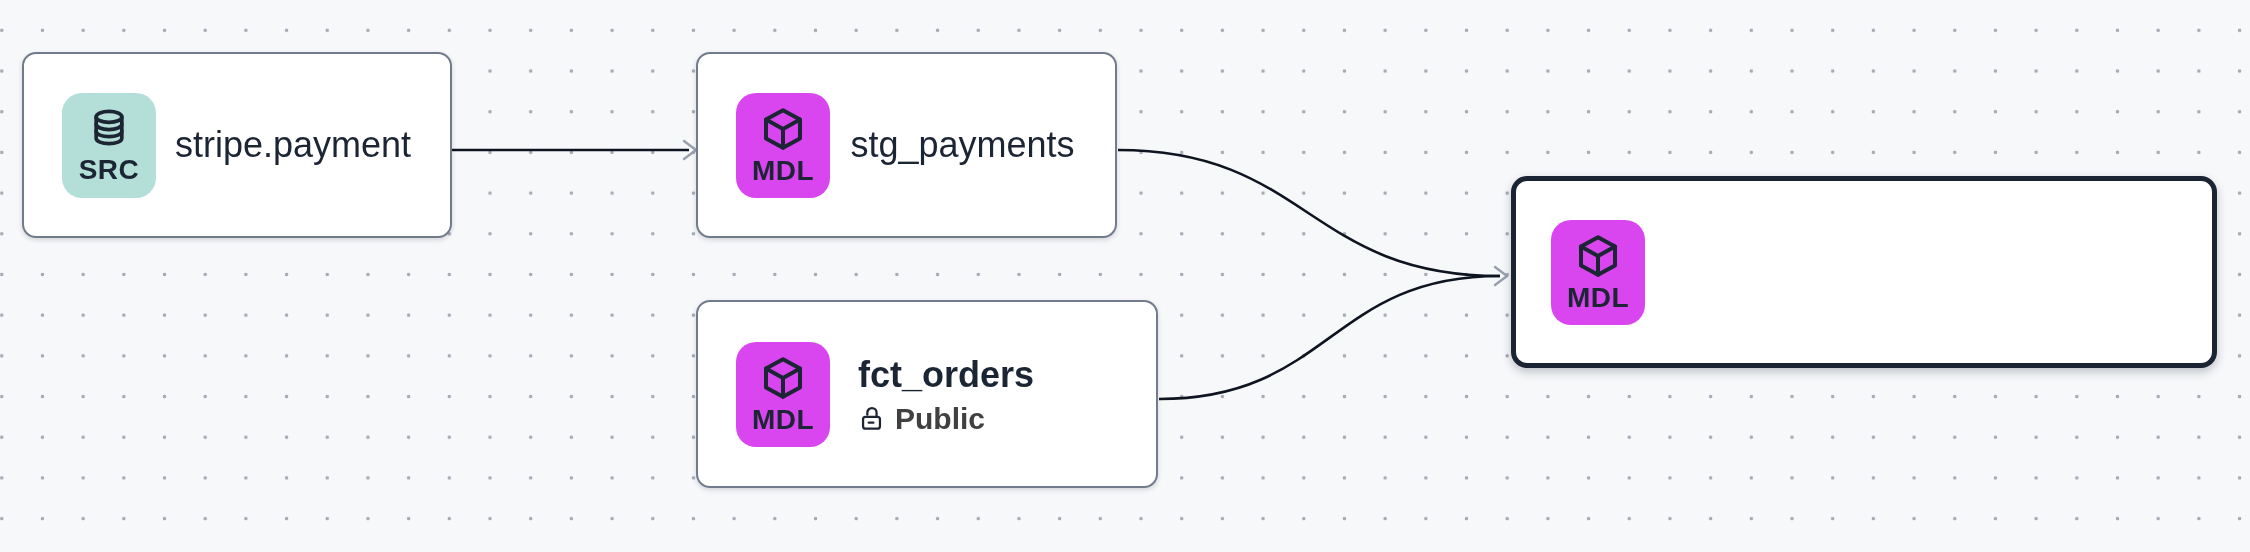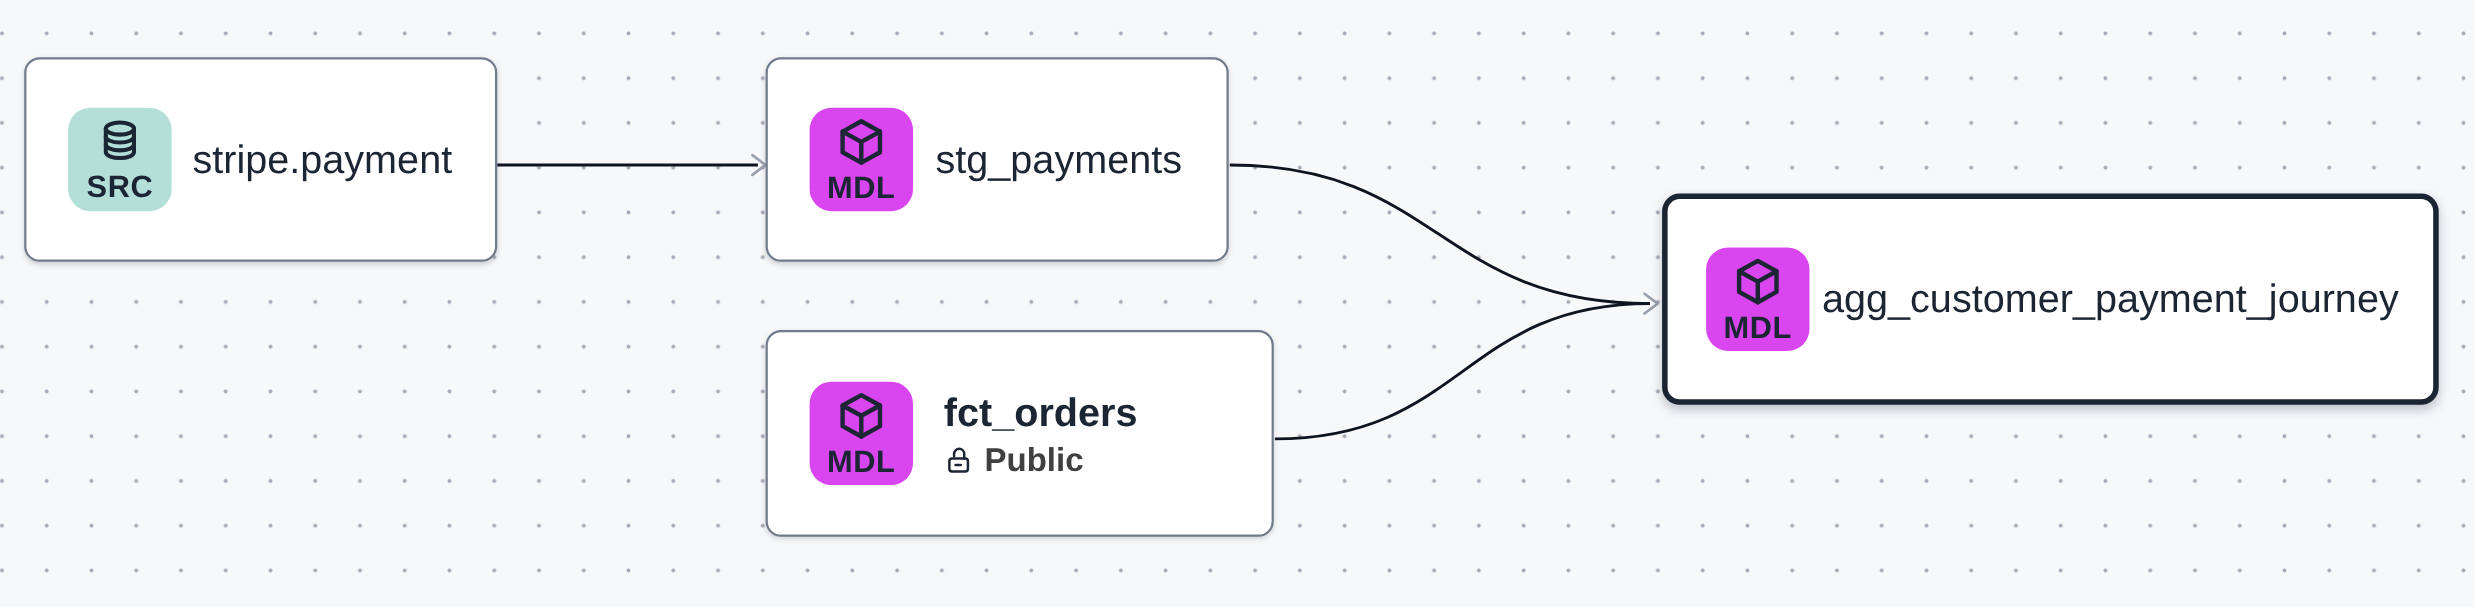--- a/index.html
+++ b/index.html
@@ -44,21 +44,21 @@
     border-radius:16px;
     box-shadow:0 4px 10px rgba(20,30,50,0.25);
     padding-left:35px;
   }
   .node-1{left:22px;top:52px;width:430px;height:186px;}
   .node-2{left:696px;top:52px;width:421px;height:186px;}
   .node-3{left:696px;top:300px;width:462px;height:188px;}
   .node-4{left:1511px;top:176px;width:706px;height:192px;}
   .badge{
     flex:0 0 auto;
-    width:94px;height:94px;
+    width:94px;height:105px;
     border-radius:20px;
     display:flex;flex-direction:column;
     align-items:center;justify-content:center;
   }
   .badge-src{background:#b4dfd9;}
   .badge-mdl{background:#d946ef;}
   .badge .bicon{display:block;}
   .badge .blabel{
     font-size:28px;font-weight:600;letter-spacing:0.5px;
     color:#1c2534;line-height:1;margin-top:4px;
@@ -149,18 +149,15 @@
 
   <div class="node node-4 selected">
     <div class="badge badge-mdl">
       <svg class="bicon" width="48" height="48" viewBox="0 0 24 24">
         <path class="iconstroke" d="M12 2.6 L20.5 7.3 V16.7 L12 21.4 L3.5 16.7 V7.3 Z"></path>
         <path class="iconstroke" d="M3.5 7.3 L12 12 L20.5 7.3"></path>
         <path class="iconstroke" d="M12 12 V21.4"></path>
       </svg>
       <span class="blabel">MDL</span>
     </div>
-    <div class="ntext">
-      <div class="nname">agg_customer_payment_journey</div>
-    </div>
   </div>
 
 </div>
 
 </body></html>

